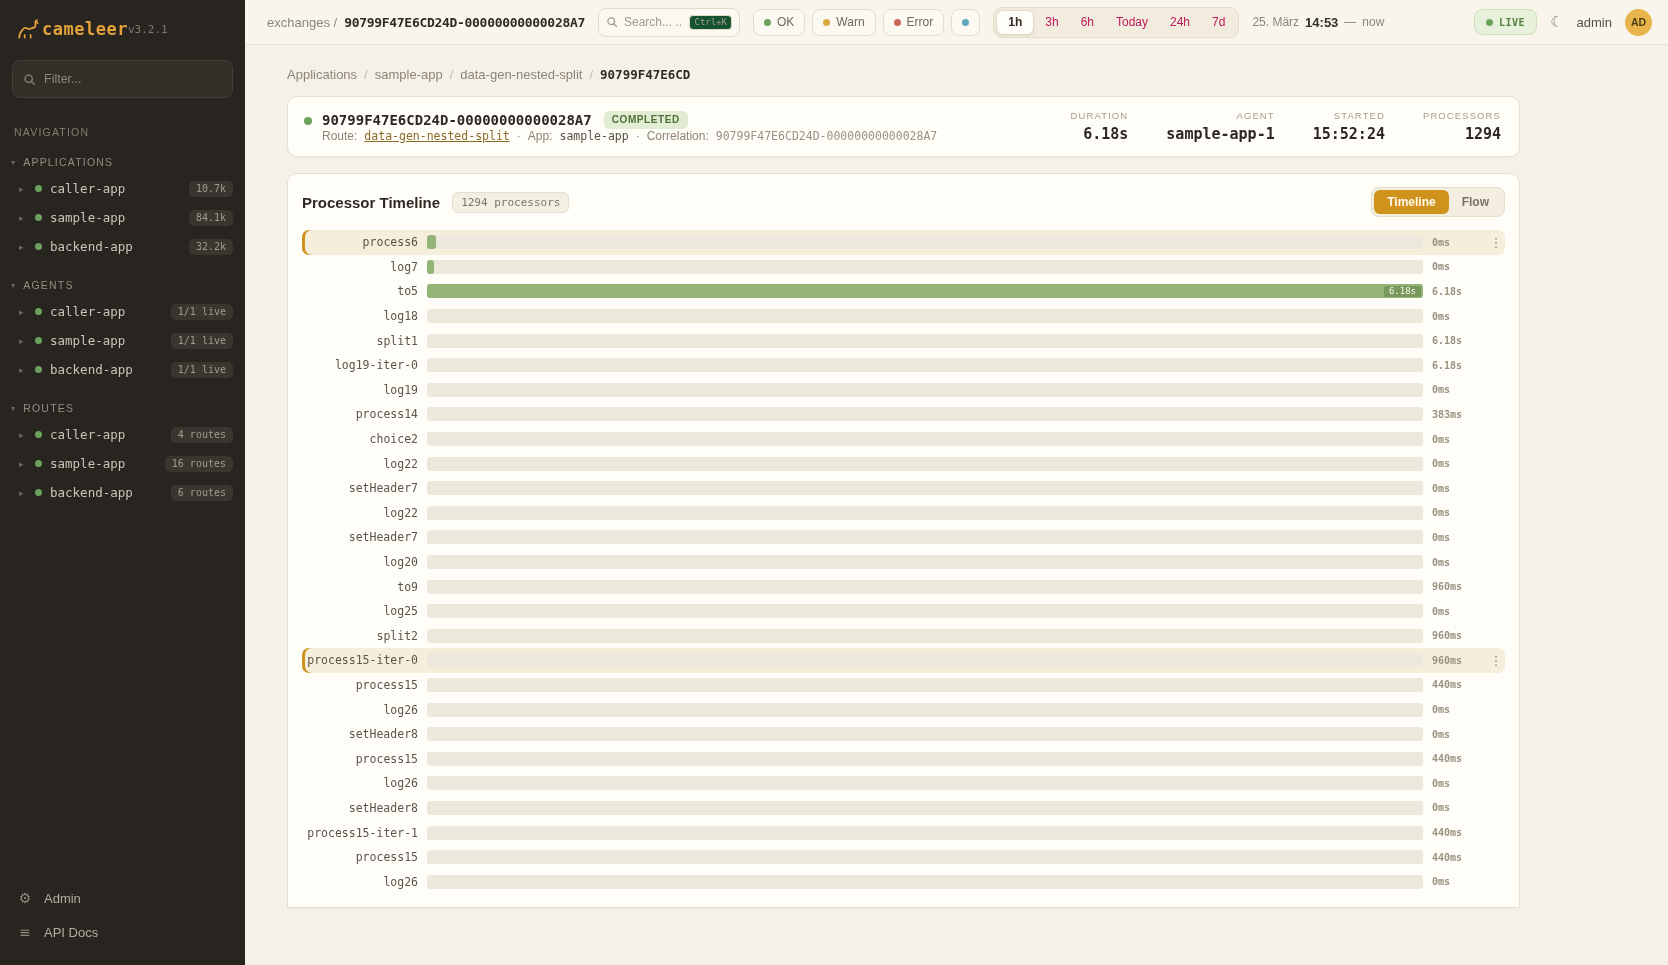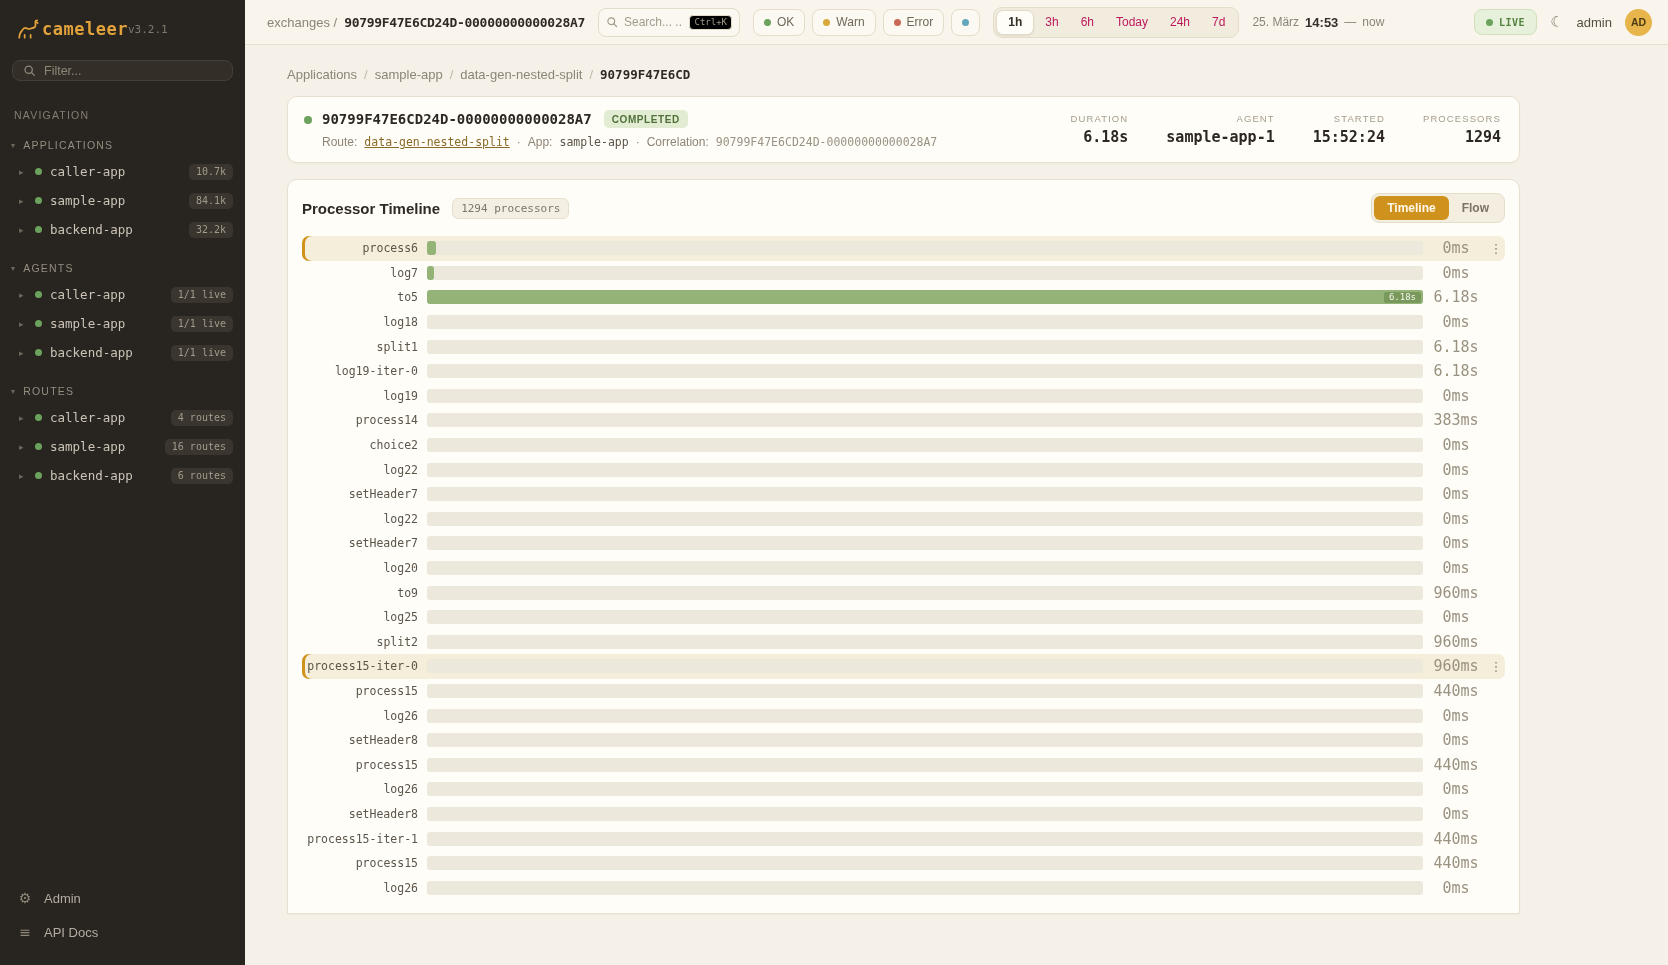--- a/index.html
+++ b/index.html
@@ -5,21 +5,21 @@
   * { margin:0; padding:0; box-sizing:border-box; }
   html,body { width:1668px; height:965px; }
   body { font-family:"Liberation Sans",sans-serif; background:#f5f1e8; overflow:hidden; color:#3a352c; }
   .app { display:flex; width:100%; height:100%; }
 
   
   .sidebar { width:245px; flex:0 0 245px; background:#282420; display:flex; flex-direction:column; }
   .logo-row { display:flex; align-items:center; gap:0; padding:16px 16px 10px; cursor:pointer; }
   .logo-name { font-family:"DejaVu Sans Mono",monospace; font-weight:bold; font-size:17px; color:#e2a23b; letter-spacing:.5px; }
   .logo-ver { font-size:11px; color:#80796d; font-family:"DejaVu Sans Mono",monospace; }
-  .filter-box { margin:8px 12px 10px; height:21px; background:#332e28; border:1px solid #443e35; border-radius:8px; display:flex; align-items:center; gap:8px; padding:0 10px; }
+  .filter-box { margin:8px 12px 10px; height:38px; background:#332e28; border:1px solid #443e35; border-radius:8px; display:flex; align-items:center; gap:8px; padding:0 10px; }
   .filter-box input { flex:1; background:transparent; border:0; outline:0; color:#d6cfc2; font-size:12.5px; font-family:"Liberation Sans",sans-serif; width:100%; }
   .filter-box input::placeholder { color:#8d8679; }
   .nav-label { padding:18px 14px 0; font-size:10.5px; letter-spacing:1.2px; color:#857e71; }
   .side-section { margin-top:14px; }
   .side-header { display:flex; align-items:center; gap:7px; padding:4px 14px 6px 11px; font-size:10.5px; letter-spacing:1.2px; color:#948d80; cursor:pointer; }
   .tri { font-size:8px; color:#6e675c; font-family:"DejaVu Sans",sans-serif; }
   .side-item { display:flex; align-items:center; gap:8px; padding:6.5px 12px 6.5px 19px; cursor:pointer; }
   .side-item .arrow { font-size:9px; color:#6e675c; width:8px; font-family:"DejaVu Sans",sans-serif; }
   .dot { width:7px; height:7px; border-radius:50%; background:#6ba35c; flex:0 0 auto; }
   .side-item .item-name { font-family:"DejaVu Sans Mono",monospace; font-size:12.5px; color:#cbc4b7; }
@@ -28,21 +28,21 @@
   .footer-item { display:flex; align-items:center; gap:11px; padding:9px 17px; font-size:13px; color:#b3ac9f; cursor:pointer; }
   .f-icon { width:16px; text-align:center; color:#8f8879; font-size:14px; font-family:"DejaVu Sans",sans-serif; }
 
   
   .content { flex:1; min-width:0; display:flex; flex-direction:column; }
   .topbar { height:45px; flex:0 0 45px; background:#f9f5ed; border-bottom:1px solid #e7e0d1; display:flex; align-items:center; padding:0 16px 0 22px; }
   .tb-crumb { font-size:13px; color:#8d8577; white-space:nowrap; cursor:pointer; }
   .tb-title { font-family:"DejaVu Sans Mono",monospace; font-weight:bold; font-size:13px; color:#2f2a23; margin-left:7px; white-space:nowrap; letter-spacing:-0.3px; }
   .search-pill { margin-left:13px; width:142px; height:29px; flex:0 0 auto; background:#fbf8f1; border:1px solid #e3dccb; border-radius:8px; display:flex; align-items:center; gap:6px; padding:0 7px; cursor:text; }
   .search-ph { flex:1; font-size:12px; color:#a39b8b; white-space:nowrap; overflow:hidden; }
-  .kbd { font-size:9px; color:#a39b8b; border:1px solid #e0d9c6; background:#000000; border-radius:4px; padding:1.5px 4px; font-family:"DejaVu Sans Mono",monospace; white-space:nowrap; }
+  .kbd { font-size:9px; color:#a39b8b; border:1px solid #e0d9c6; background:#14532d; border-radius:4px; padding:1.5px 4px; font-family:"DejaVu Sans Mono",monospace; white-space:nowrap; }
   .chips { display:flex; gap:7px; margin-left:13px; }
   .chip { height:27px; display:flex; align-items:center; gap:6px; padding:0 10px; background:#fcf9f2; border:1px solid #e4ddcb; border-radius:8px; font-size:12px; color:#6f6859; cursor:pointer; white-space:nowrap; }
   .chip-dot { width:7px; height:7px; border-radius:50%; }
   .seg { display:flex; align-items:center; background:#f1ecdd; border:1px solid #e4ddca; border-radius:9px; padding:2px; margin-left:13px; }
   .seg-btn { border:0; background:transparent; height:25px; padding:0 11px; font-size:12px; color:#be185d; border-radius:7px; cursor:pointer; font-family:"Liberation Sans",sans-serif; white-space:nowrap; }
   .seg-btn.active { background:#fffdf8; border:1px solid #e2dbc9; color:#353025; font-weight:bold; box-shadow:0 1px 2px rgba(60,50,30,.1); }
   .tb-time { margin-left:13px; font-size:12px; color:#8d8577; display:flex; gap:6px; align-items:center; white-space:nowrap; cursor:pointer; }
   .tb-time .clock { color:#35302a; font-weight:bold; font-size:13px; }
   .tb-right { margin-left:auto; display:flex; align-items:center; gap:13px; }
   .live-pill { display:flex; align-items:center; gap:6px; height:26px; padding:0 11px; background:#e7f0da; border:1px solid #cfe0bb; border-radius:8px; font-size:10px; font-weight:bold; color:#52813f; font-family:"DejaVu Sans Mono",monospace; letter-spacing:.5px; cursor:pointer; }
@@ -55,21 +55,21 @@
   .crumbs { font-size:13px; color:#8d8577; margin:8px 0 14px; display:flex; gap:7px; align-items:center; }
   .crumb { cursor:pointer; }
   .crumb.current { color:#2f2a23; font-weight:bold; font-family:"DejaVu Sans Mono",monospace; font-size:12.5px; cursor:default; }
   .crumb-sep { color:#c0b9a8; }
   .ex-card { background:#fffdf8; border:1px solid #e7e0d0; border-radius:10px; padding:13px 18px 13px 16px; display:flex; align-items:center; justify-content:space-between; box-shadow:0 1px 2px rgba(90,75,45,.04); }
   .ex-left { display:flex; gap:10px; }
   .ex-dot { width:8px; height:8px; border-radius:50%; background:#6ba35c; margin-top:6px; flex:0 0 auto; }
   .ex-title-row { display:flex; align-items:center; gap:12px; }
   .ex-title { font-family:"DejaVu Sans Mono",monospace; font-weight:bold; font-size:14px; color:#2c2720; }
   .status-badge { background:#e2ecd2; color:#4f7038; font-size:10px; font-weight:bold; letter-spacing:.6px; border-radius:5px; padding:3.5px 8px; }
-  .ex-meta { margin-top:7px; font-size:12px; color:#8d8577; display:flex; align-items:center; gap:7px; }
+  .ex-meta { font-size:12px; color:#8d8577; display:flex; align-items:center; gap:7px; }
   .mono-val { font-family:"DejaVu Sans Mono",monospace; color:#5a5448; font-size:11.5px; }
   .mono-val.corr { color:#9a9283; }
   .route-link { font-family:"DejaVu Sans Mono",monospace; color:#8a6a28; text-decoration:underline; font-size:11.5px; cursor:pointer; }
   .ex-stats { display:flex; gap:38px; }
   .stat { text-align:right; }
   .stat-label { font-size:9.5px; letter-spacing:1.1px; color:#a49c8b; margin-bottom:4px; }
   .stat-value { font-family:"DejaVu Sans Mono",monospace; font-weight:bold; font-size:15px; color:#2c2720; }
 
   .tl-card { margin-top:16px; background:#fffdf8; border:1px solid #e7e0d0; border-radius:10px 10px 0 0; padding:13px 14px; box-shadow:0 1px 2px rgba(90,75,45,.04); }
   .tl-header { display:flex; align-items:center; gap:12px; }
@@ -78,21 +78,21 @@
   .view-toggle { margin-left:auto; display:flex; background:#f3eee0; border:1px solid #e4ddca; border-radius:8px; padding:2px; }
   .view-btn { border:0; background:transparent; font-size:12px; padding:5px 13px; color:#7b7464; border-radius:6px; cursor:pointer; font-family:"Liberation Sans",sans-serif; font-weight:bold; }
   .view-btn.active { background:#cf931d; color:#fff8ea; }
   .t-rows { margin-top:13px; }
   .t-row { display:flex; align-items:center; height:24.6px; gap:9px; border-radius:7px; padding:0 2px 0 4px; }
   .t-row.hl { background:#f5eeda; box-shadow:inset 3px 0 0 #cf931d; }
   .t-label { width:112px; flex:0 0 112px; text-align:right; font-family:"DejaVu Sans Mono",monospace; font-size:11.5px; color:#5b554a; white-space:nowrap; overflow:hidden; }
   .t-track { flex:1; height:14px; background:#ece8db; border-radius:3px; position:relative; }
   .t-bar { position:absolute; top:0; height:100%; background:#93b377; border-radius:3px; }
   .t-bar-label { position:absolute; right:2px; top:1.5px; bottom:1.5px; background:#79985c; color:#f4f8ee; font-size:9px; font-family:"DejaVu Sans Mono",monospace; display:flex; align-items:center; padding:0 5px; border-radius:2.5px; white-space:nowrap; }
-  .t-dur { flex:0 0 48px; text-align:center; font-family:"DejaVu Sans Mono",monospace; font-size:15px; color:#9a9281; white-space:nowrap; }
+  .t-dur { flex:0 0 48px; text-align:left; font-family:"DejaVu Sans Mono",monospace; font-size:10px; color:#9a9281; white-space:nowrap;font-weight:bold; }
   .t-menu { flex:0 0 14px; text-align:center; color:#8d8577; font-size:13px; visibility:hidden; cursor:pointer; font-family:"DejaVu Sans",sans-serif; }
   .t-menu.show { visibility:visible; }
 </style>
 </head>
 <body>
 
 <div class="app">
 
   <aside class="sidebar">
     <div class="logo-row">

